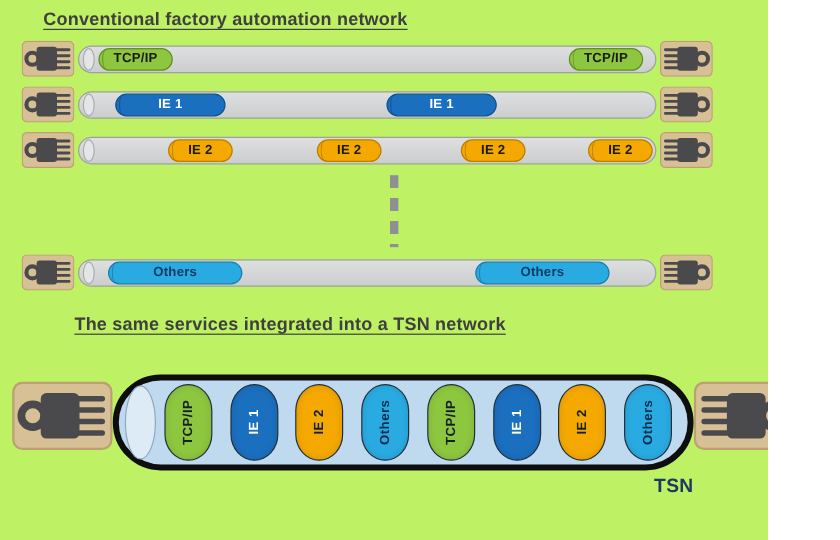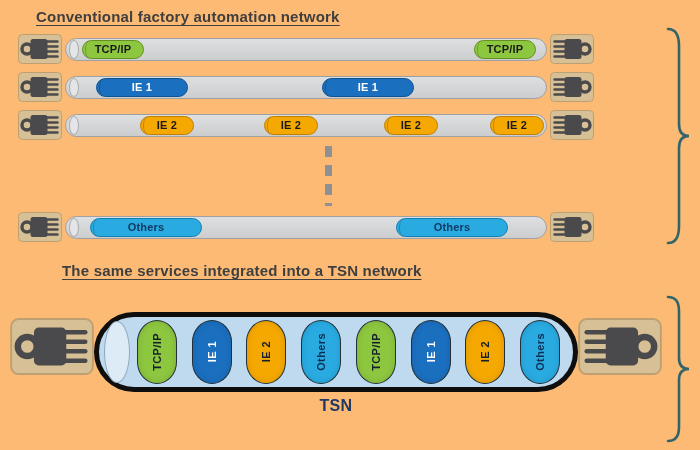--- a/index.html
+++ b/index.html
@@ -1,17 +1,17 @@
 <!DOCTYPE html>
 <html><head>
 <meta charset="utf-8">
 <style>
   html,body { margin:0; padding:0; background:#ffffff; }
   .canvas {
-    position:relative; width:700px; height:450px; background:#fdba74;
+    position:relative; width:640px; height:450px; background:#bef264;
     font-family:"Liberation Sans", sans-serif; overflow:hidden;
   }
   .heading {
     position:absolute; margin:0; font-size:15px; font-weight:bold;
     color:#3f3f3f; text-decoration:underline; text-underline-offset:3px;
     letter-spacing:.2px;
   }
   #heading-conventional { left:36px; top:8px; }
   #heading-tsn { left:30px; top:262px;margin-left:32px; }
 
@@ -80,21 +80,21 @@
   }
   .band span {
     writing-mode:vertical-rl; transform:rotate(180deg); white-space:nowrap;
     font-size:11px; font-weight:bold; letter-spacing:.4px;
   }
   .band.tcpip span, .band.ie2 span { color:#15202a; }
   .band.ie1 span { color:#ffffff; }
   .band.others span { color:#0d2d50; }
 
   .tsn-caption {
-    position:absolute; left:94px; top:397px; width:484px; text-align:center;
+    position:absolute; left:94px; top:397px; width:484px; text-align:right;
     font-size:16px; font-weight:bold; color:#1f3864; letter-spacing:.3px;
   }
 
   .brace { position:absolute; }
   #brace-top { left:664px; top:26px; }
   #brace-bottom { left:664px; top:294px; }
 </style>
 </head>
 <body>
 

